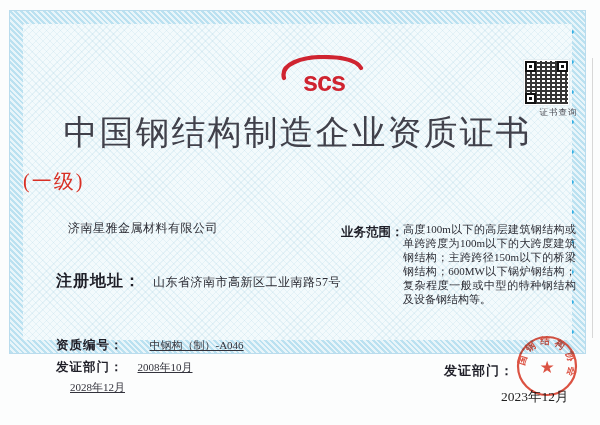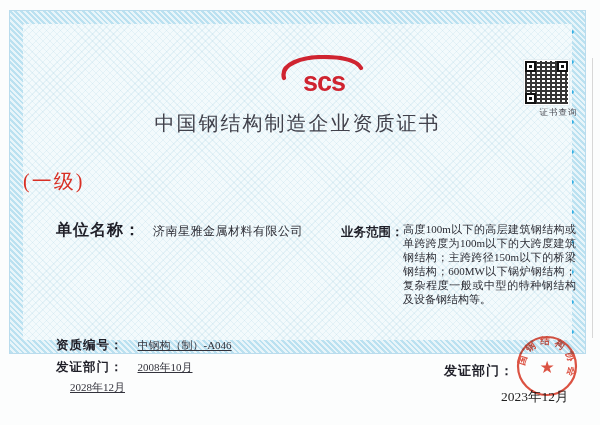--- a/index.html
+++ b/index.html
@@ -36,36 +36,36 @@
     background-image:
       repeating-linear-gradient(0deg,#1a1a1a 0 2px,transparent 2px 4px),
       repeating-linear-gradient(90deg,#1a1a1a 0 2px,transparent 2px 5px);}
   .finder{position:absolute;width:11px;height:11px;border:2px solid #111;background:#fff;box-sizing:border-box;}
   .finder::after{content:"";position:absolute;left:2px;top:2px;width:3px;height:3px;background:#111;}
   .f-tl{left:1px;top:1px}.f-tr{right:1px;top:1px}.f-bl{left:1px;bottom:1px}
   .qr-caption{position:absolute;left:497px;top:83px;width:53px;text-align:center;
     font-size:8.5px;letter-spacing:1px;color:#4a4a52;padding-left:12px;}
   
   .title{position:absolute;left:0;top:86px;width:100%;text-align:center;
-    font-size:20px;letter-spacing:2px;color:#41414b;font-weight:500;}
+    font-size:34px;letter-spacing:2px;color:#41414b;font-weight:500;}
   .grade{position:absolute;left:0;top:144px;width:100%;
     font-size:20px;letter-spacing:2px;color:#d93025;}
   
   .row{position:absolute;display:flex;align-items:baseline;white-space:nowrap;}
   .lbl{font-weight:700;color:#1f1f28;}
   .val{color:#2b2b33;}
   .row-company{left:33px;top:196px;}
   .row-address{left:33px;top:247px;}
   .row-company .lbl,.row-address .lbl{font-size:16px;letter-spacing:1px;}
   .row-company .val,.row-address .val{font-size:12px;margin-left:12px;letter-spacing:.5px;}
   .scope-label{position:absolute;left:318px;top:200px;font-size:12.5px;font-weight:700;color:#1f1f28;}
   .scope-text{position:absolute;left:380px;top:198px;width:173px;
     font-size:11px;line-height:14px;text-align:justify;color:#2b2b33;}
   
-  .row-certno{left:33px;top:313px;}
+  .row-certno{left:33px;top:313px;gap:12px;}
   .row-approve{left:33px;top:335px;}
   .row-valid{left:33px;top:356px;}
   .row-certno .lbl,.row-approve .lbl,.row-valid .lbl{font-size:12.5px;letter-spacing:1px;}
   .row-certno .val,.row-approve .val,.row-valid .val{font-size:11px;margin-left:14px;color:#33333c;text-decoration:underline;}
   .issuer-label{position:absolute;left:421px;top:338px;font-size:13px;font-weight:700;color:#1f1f28;letter-spacing:1px;}
   .issue-date{position:absolute;left:478px;top:364px;font-size:13.5px;color:#222;z-index:1;}
   .seal{position:absolute;left:481px;top:299px;z-index:2;mix-blend-mode:multiply;opacity:.92;}
   
   .scan-line{position:absolute;left:592px;top:58px;width:1px;height:280px;background:#d7d7d7;}
 </style>
@@ -86,22 +86,25 @@
         <div class="finder f-tl"></div>
         <div class="finder f-tr"></div>
         <div class="finder f-bl"></div>
       </div>
       <div class="qr-caption">证书查询</div>
 
       <div class="title">中国钢结构制造企业资质证书</div>
       <div class="grade">(一级)</div>
 
       <div class="row row-company">
-        <span class="lbl">单位名称：</span>
         <span class="val">济南星雅金属材料有限公司</span>
+      </div>
+      <div class="row row-address">
+        <span class="lbl">注册地址：</span>
+        <span class="val">山东省济南市高新区工业南路57号</span>
       </div>
 
       <div class="scope-label">业务范围：</div>
       <div class="scope-text">高度100m以下的高层建筑钢结构或单跨跨度为100m以下的大跨度建筑钢结构；主跨跨径150m以下的桥梁钢结构；600MW以下锅炉钢结构；复杂程度一般或中型的特种钢结构及设备钢结构等。</div>
 
       <div class="row row-certno">
         <span class="lbl">资质编号：</span>
         <span class="val">中钢构（制）-A046</span>
       </div>
       <div class="row row-approve">

